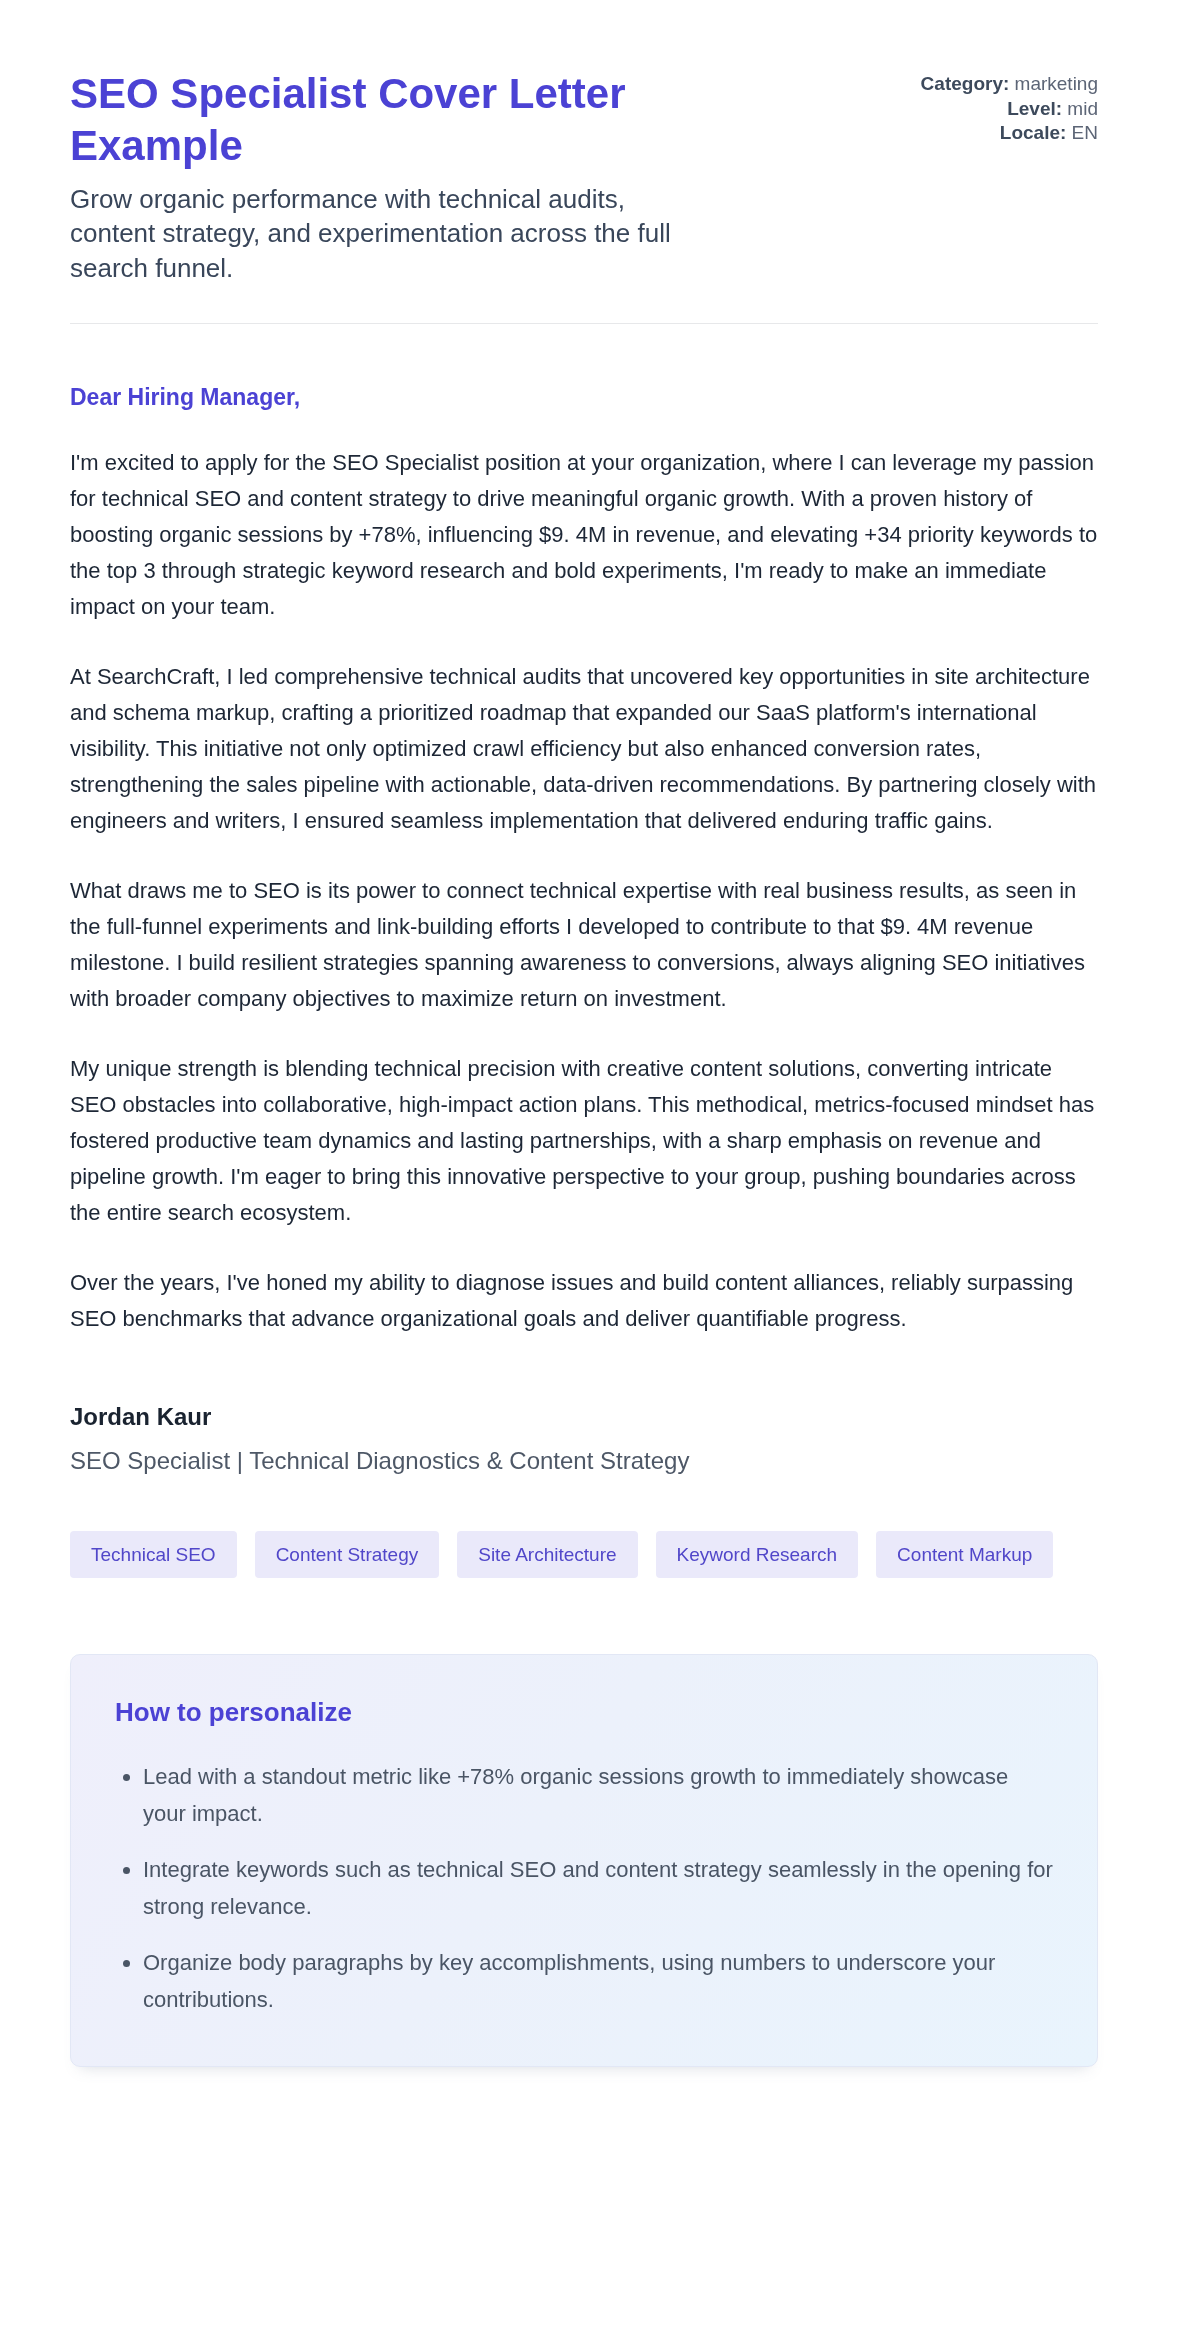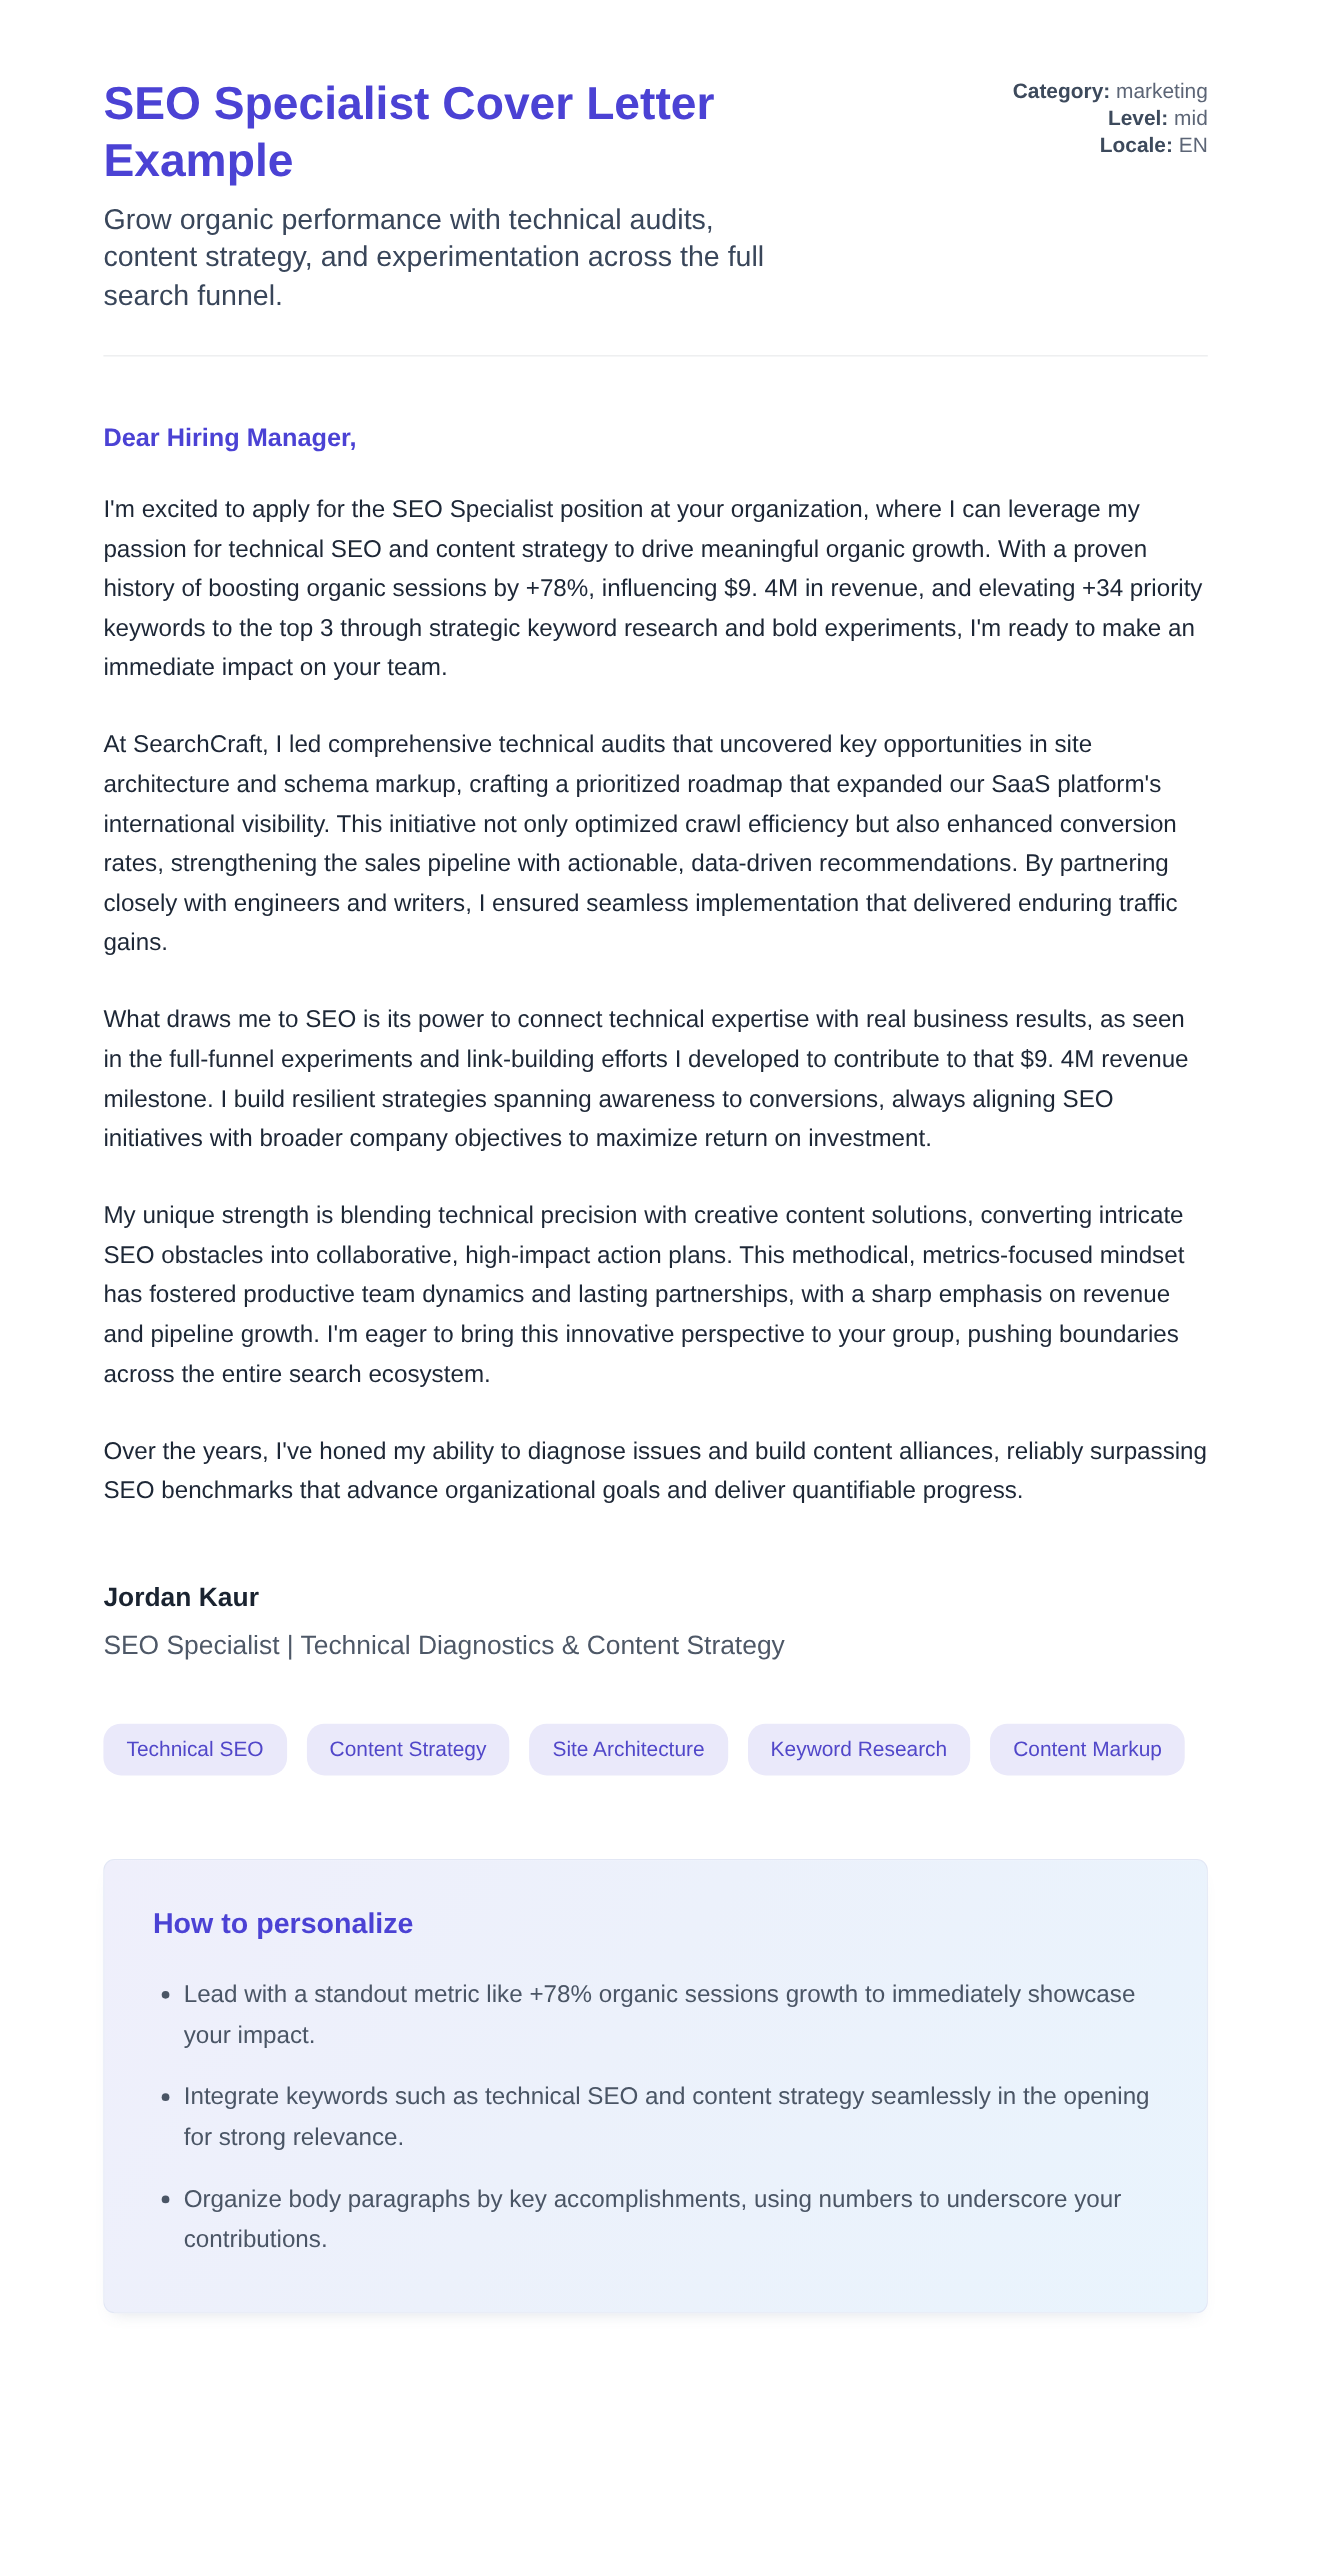--- a/index.html
+++ b/index.html
@@ -5,21 +5,21 @@
   * { margin: 0; padding: 0; box-sizing: border-box; }
   html, body {
     background: #ffffff;
     font-family: "Liberation Sans", "DejaVu Sans", sans-serif;
     color: #1d2736;
   }
   .page {
     width: 1200px;
     min-height: 2336px;
     margin: 0 auto;
-    padding: 68px 102px 60px 94px;
+    padding: 68px 102px 60px 70px;
     background: #ffffff;
   }
 
   
   .header { display: flex; justify-content: space-between; align-items: flex-start; }
   .header-left { max-width: 640px; }
   .page-title {
     color: #4b42d4;
     font-size: 42px;
     line-height: 1.24;
@@ -84,21 +84,21 @@
     display: flex;
     flex-wrap: wrap;
     gap: 18px;
   }
   .tag {
     background: #eae9fa;
     color: #5147c9;
     font-size: 19px;
     line-height: 1;
     padding: 14px 21px;
-    border-radius: 16px;
+    border-radius: 4px;
     white-space: nowrap;
   }
 
   
   .tips-box {
     margin-top: 76px;
     border: 1px solid #e2e7f5;
     border-radius: 10px;
     background: linear-gradient(125deg, #efeffb 0%, #ecf1fb 45%, #e9f4fd 100%);
     padding: 42px 44px 48px 44px;

